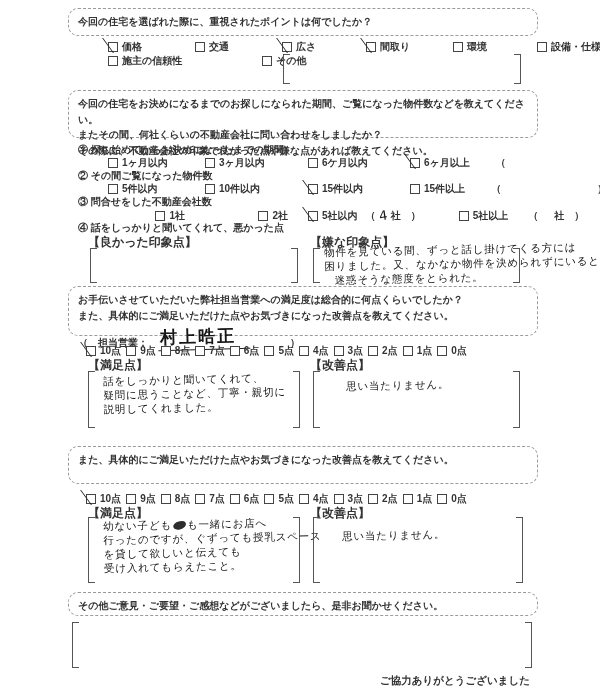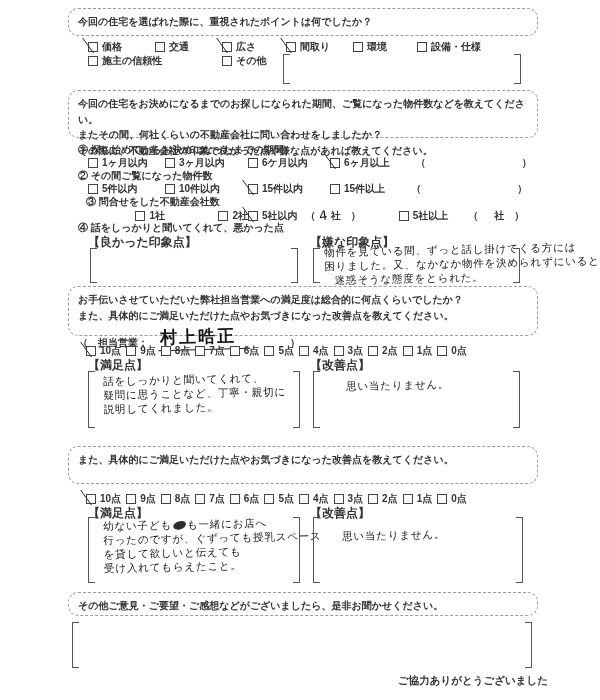--- a/index.html
+++ b/index.html
@@ -2,21 +2,21 @@
 <html><head>
 <meta charset="utf-8">
 <style>
   html,body{margin:0;padding:0;background:#e9e9e9;}
   .sheet{position:relative;width:600px;height:700px;background:#ffffff;overflow:hidden;
          font-family:"Liberation Sans",sans-serif;color:#333;}
   .qbox{position:absolute;border:1.5px dashed #9a9a9a;border-radius:10px;padding:5px 9px;
         font-size:10px;font-weight:700;line-height:1.55;color:#333;box-sizing:border-box;background:#fff;}
   .row{position:absolute;display:flex;align-items:center;font-size:10px;font-weight:700;
        color:#333;white-space:nowrap;}
-  .cell{display:inline-block;}
+  .cell{display:inline-block;margin-left:20px;}
   .cb{display:inline-flex;align-items:center;gap:4px;}
   .cbx{width:8px;height:8px;border:1.3px solid #444;position:relative;flex:none;background:#fff;}
   .tick{display:none;position:absolute;left:0;bottom:-2px;width:4px;height:15px;
         border-right:1.6px solid #222;transform:skewX(36deg);transform-origin:bottom left;}
   .cb[data-checked="true"] .tick{display:block;}
   .itemlabel{position:absolute;font-size:10px;font-weight:700;color:#333;white-space:nowrap;}
   .seclabel{font-size:12px;font-weight:700;color:#333;white-space:nowrap;}
   .brk{position:absolute;display:flex;align-items:stretch;}
   .brk-l{width:6px;border-left:1.3px solid #555;border-top:1.3px solid #555;border-bottom:1.3px solid #555;}
   .brk-r{width:6px;border-right:1.3px solid #555;border-top:1.3px solid #555;border-bottom:1.3px solid #555;}
@@ -137,21 +137,21 @@
         </span></span>
     <span class="cell"><span class="cb" data-checked="false">
           <span class="cbx"></span>
           <span>15件以上</span>
         </span></span>
     <span style="margin-left:26px;">（</span>
     <span class="spacer" style="width:96px;"></span>
     <span>）</span>
   </div>
 
-  <div class="itemlabel" style="left:78px;top:195px;margin-left:8px;">③ 問合せをした不動産会社数</div>
+  <div class="itemlabel" style="left:78px;top:195px;">③ 問合せをした不動産会社数</div>
   <div class="row" style="left:88px;top:208px;text-align:right;">
     <span class="cell" style="width:77px;"><span class="cb" data-checked="false">
           <span class="cbx"></span>
           <span>1社</span>
         </span></span>
     <span class="cell" style="width:83px;"><span class="cb" data-checked="false">
           <span class="cbx"></span>
           <span>2社</span>
         </span></span>
     <span class="cell"><span class="cb" data-checked="true">
@@ -353,15 +353,15 @@
 
   <div class="qbox" style="left:68px;top:592px;width:470px;height:24px;">
     <span>その他ご意見・ご要望・ご感想などがございましたら、是非お聞かせください。</span>
   </div>
   <div class="brk" style="left:72px;top:622px;width:460px;height:46px;">
     <span class="brk-l"></span>
     <span class="brk-c"></span>
     <span class="brk-r"></span>
   </div>
 
-  <div class="footer" style="left:18px;top:674px;width:530px;text-align:right;">ご協力ありがとうございました</div>
+  <div class="footer" style="left:0;top:674px;width:530px;text-align:right;">ご協力ありがとうございました</div>
 
 </div>
 
 </body></html>

